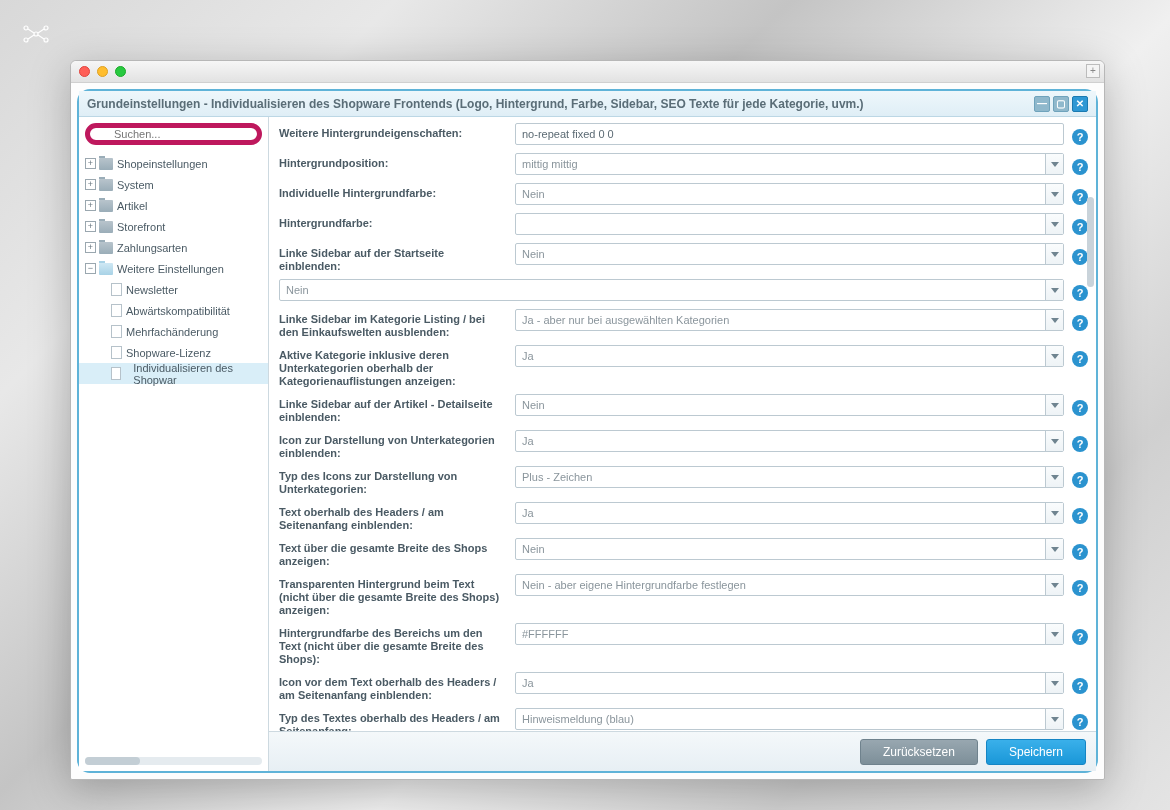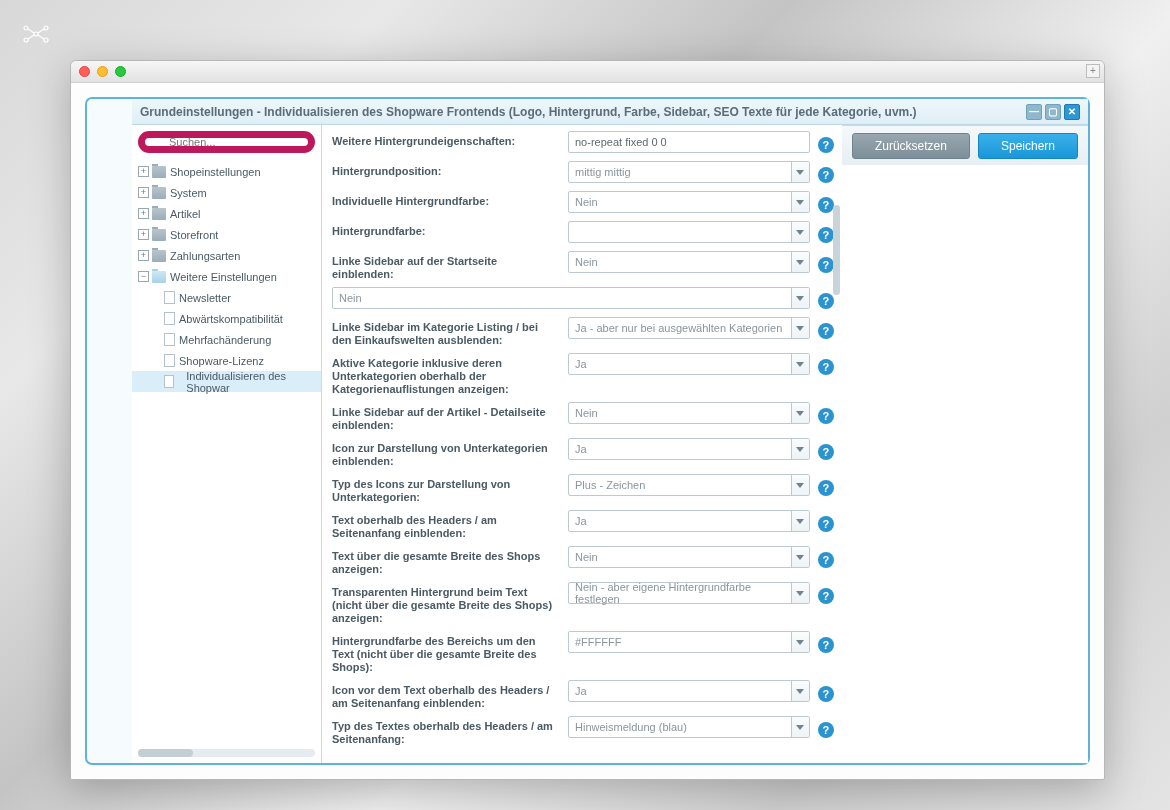--- a/index.html
+++ b/index.html
@@ -46,29 +46,28 @@
 .tl.green { background: #28c940; border: 1px solid #1aab29; }
 .tb-add {
   position: absolute; right: 4px; top: 3px;
   width: 14px; height: 14px;
   border: 1px solid #bcbcbc;
   background: #f4f4f4;
   font-size: 10px; line-height: 12px; text-align: center;
   color: #888;
 }
 .inner-window {
-  margin: 14px;
+  margin: 6px;
   flex: 1;
   border: 2px solid #5fb3d8;
-  border-radius: 7px;
+  border-radius: 13px;
   background: #f6fbfe;
   display: flex;
   flex-direction: column;
   min-height: 0;
-  padding-left: 45px;
 }
 .win-header {
   height: 26px;
   background: linear-gradient(#eef7fb,#dfeef6);
   border-bottom: 1px solid #bcd7e5;
   display: flex;
   align-items: center;
   padding: 0 8px;
   color: #5a6d77;
   font-size: 12px;
@@ -95,21 +94,21 @@
   width: 190px;
   border-right: 1px solid #cdd9e0;
   background: #fff;
   display: flex;
   flex-direction: column;
 }
 .search-wrap { padding: 6px; }
 .search {
   width: 100%;
   height: 22px;
-  border: 7px solid #be185d;
+  border: 5px solid #be185d;
   border-radius: 11px;
   padding: 0 8px 0 24px;
   background: #fff;
   font-size: 11px;
   color: #888;
   position: relative;
 }
 .search-wrap { position: relative; }
 .search-icon {
   position: absolute; left: 14px; top: 11px;
@@ -162,21 +161,21 @@
 }
 .sidebar-scroll .thumb {
   position: absolute; left: 0; top: 0;
   width: 55px; height: 8px;
   background: #c3ced5;
   border-radius: 4px;
 }
 .main {
   flex: 1;
   display: flex;
-  flex-direction: row;
+  flex-direction: column;
   background: #fff;
   min-height: 0;
 }
 .form-area {
   flex: 1;
   overflow-y: auto;
   padding: 6px 8px 6px 10px;
   position: relative;
 }
 .form-row {

